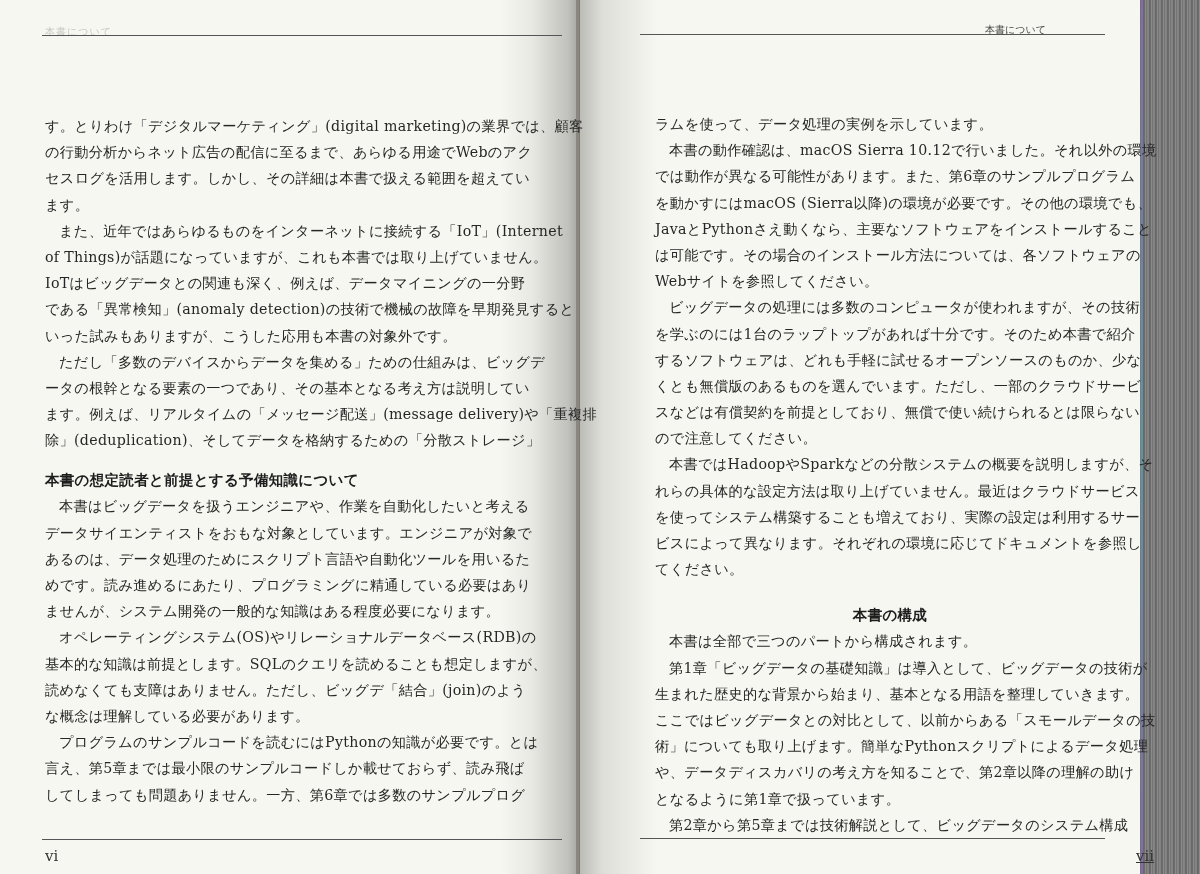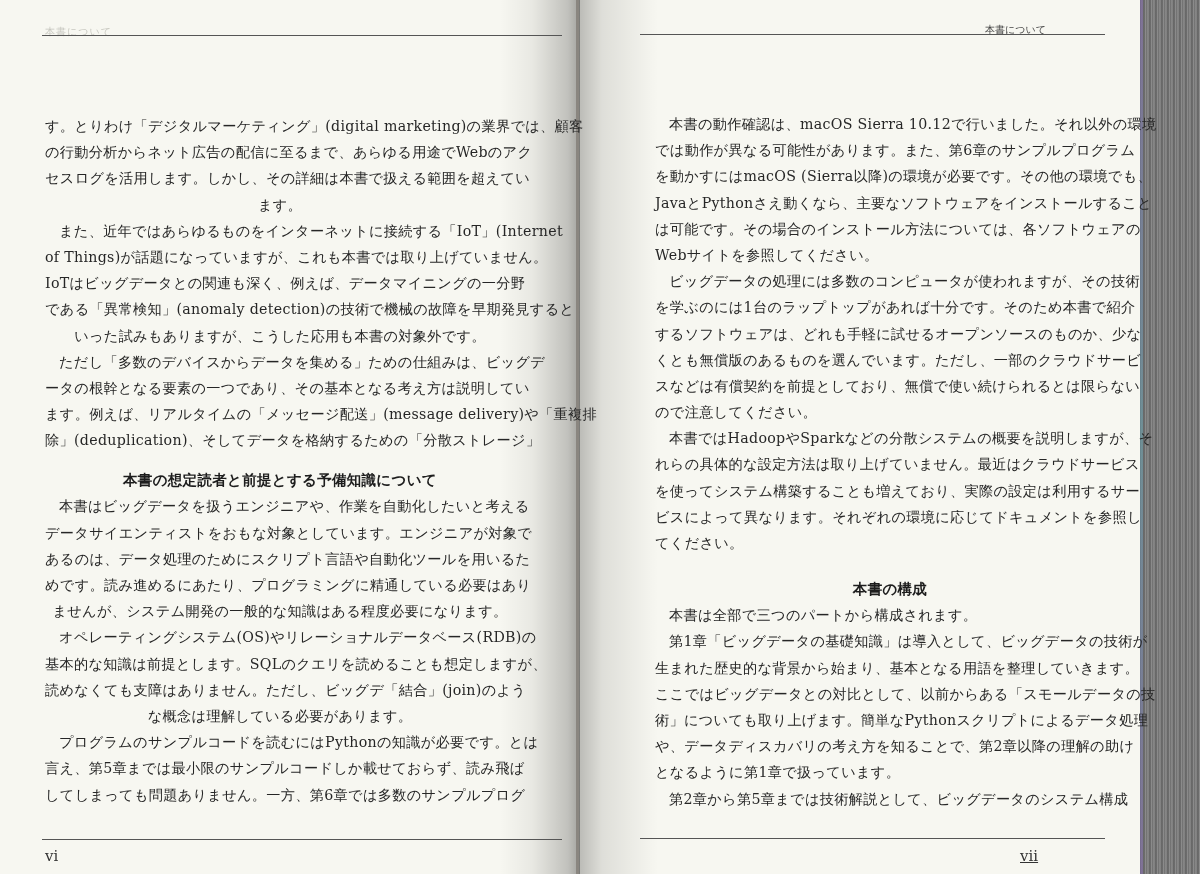--- a/index.html
+++ b/index.html
@@ -52,30 +52,30 @@
     }
     .rule-top-left { top: 35px; left: 42px; width: 520px; }
     .rule-top-right { top: 34px; left: 640px; width: 465px; }
     .rule-bottom-left { top: 839px; left: 42px; width: 520px; }
     .rule-bottom-right { top: 838px; left: 640px; width: 465px; }
     .folio {
       position: absolute; font-size: 15px; color: #333;
       font-family: "DejaVu Serif", serif;
     }
     .folio-left { top: 847px; left: 45px; }
-    .folio-right { top: 847px; left: 1020px; text-decoration: underline; }
+    .folio-right { top: 847px; left: 1136px; text-decoration: underline; }
 
     .text-block {
       position: absolute;
       font-size: 14.2px;
       line-height: 26.2px;
       letter-spacing: 0.3px;
       color: #262626;
     }
-    .text-left { top: 113px; left: 45px; width: 470px; text-align: center; }
+    .text-left { top: 113px; left: 45px; width: 470px; }
     .text-right { top: 111px; left: 655px; width: 470px; }
     .line { white-space: nowrap; height: 26.2px; }
     .line.indent { padding-left: 14px; }
     .heading {
       font-family: "DejaVu Sans", sans-serif;
       font-weight: bold; font-size: 14.5px; color: #1d1d1d;
       white-space: nowrap;
     }
     .heading-left { margin-top: 14px; margin-bottom: 0px; height: 26px; }
     .heading-right { margin-top: 20px; height: 26px; text-align: center; }
@@ -142,20 +142,23 @@
           <div class="line indent">プログラムのサンプルコードを読むにはPythonの知識が必要です。とは</div>
           <div class="line">言え、第5章までは最小限のサンプルコードしか載せておらず、読み飛ば</div>
           <div class="line">してしまっても問題ありません。一方、第6章では多数のサンプルプログ</div>
         </div>
       </div>
   </div>
 
   <div class="text-block text-right" id="right-body">
     <div class="section">
         <div>
+          <div class="line">ラムを使って、データ処理の実例を示しています。</div>
+        </div>
+        <div>
           <div class="line indent">本書の動作確認は、macOS Sierra 10.12で行いました。それ以外の環境</div>
           <div class="line">では動作が異なる可能性があります。また、第6章のサンプルプログラム</div>
           <div class="line">を動かすにはmacOS (Sierra以降)の環境が必要です。その他の環境でも、</div>
           <div class="line">JavaとPythonさえ動くなら、主要なソフトウェアをインストールすること</div>
           <div class="line">は可能です。その場合のインストール方法については、各ソフトウェアの</div>
           <div class="line">Webサイトを参照してください。</div>
         </div>
         <div>
           <div class="line indent">ビッグデータの処理には多数のコンピュータが使われますが、その技術</div>
           <div class="line">を学ぶのには1台のラップトップがあれば十分です。そのため本書で紹介</div>

